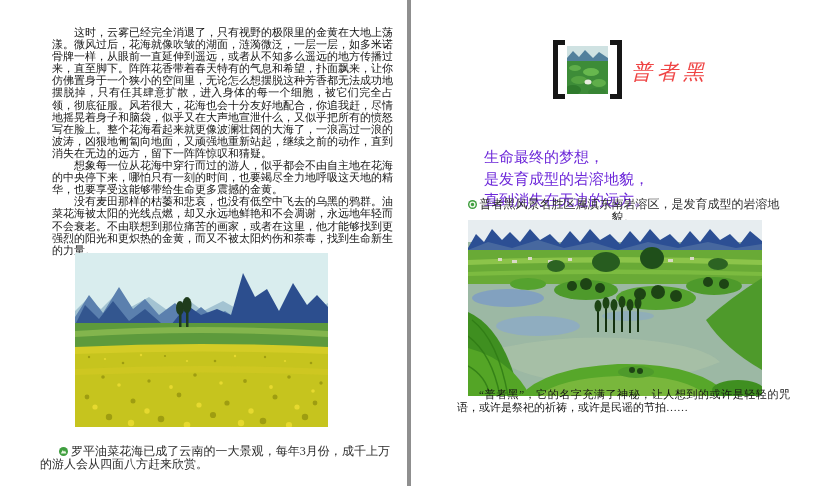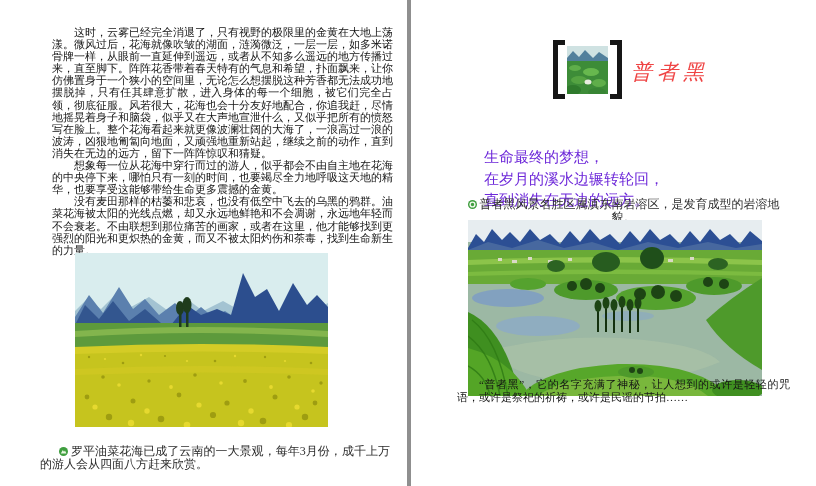--- a/index.html
+++ b/index.html
@@ -28,21 +28,21 @@
   .thumb { width:41px; height:48px; margin:0 2px; display:block; }
 
   .chapter-title { position:absolute; left:631px; top:58px; font-size:21px; letter-spacing:5px; color:#ef4444;font-style:italic; }
 
   .poem { position:absolute; left:484px; top:106px; font-size:15px; line-height:21.5px; color:#6d28d9;margin-top:41px; }
 
   .caption-right { position:absolute; left:457px; top:198px; width:333px; text-align:center; }
 
   .photo-right { position:absolute; left:468px; top:220px; width:294px; height:176px; }
 
-  .right-body { position:absolute; left:457px; top:378px; width:333px;
+  .right-body { position:absolute; left:457px; top:388px; width:333px;
                 font-size:11px; line-height:13.3px; text-align:justify; color:#141414; }
   .right-body p { text-indent:2em; }
 
   svg { display:block; }
 </style>
 </head>
 <body>
 
 <div class="divider"></div>
 
@@ -141,21 +141,21 @@
     <ellipse cx="21" cy="36" rx="3.5" ry="2.5" fill="#e9ece0"></ellipse>
     <ellipse cx="6" cy="44" rx="8" ry="5" fill="#2f7a2c"></ellipse>
     <ellipse cx="30" cy="46" rx="9" ry="4" fill="#388534"></ellipse>
   </svg>
   <div class="bracket bracket-r"></div>
 </div>
 <div class="chapter-title">普者黑</div>
 
 <div class="poem">
   <div>生命最终的梦想，</div>
-  <div>在岁月的溪水边辗转轮回，</div>
+  <div>是发育成型的岩溶地貌，</div>
   <div>直到消失在无边的远方。</div>
 </div>
 
 <p class="caption caption-right">
   <span class="cap-icon">
     <svg viewBox="0 0 9 9" width="9" height="9">
       <circle cx="4.5" cy="4.5" r="4.5" fill="#3f9e3f"></circle>
       <circle cx="4.5" cy="4.5" r="2.4" fill="none" stroke="#f2f8ee" stroke-width="1.4"></circle>
     </svg>
   </span><span>普者黑风景名胜区属滇东南岩溶区，是发育成型的岩溶地貌。</span>

